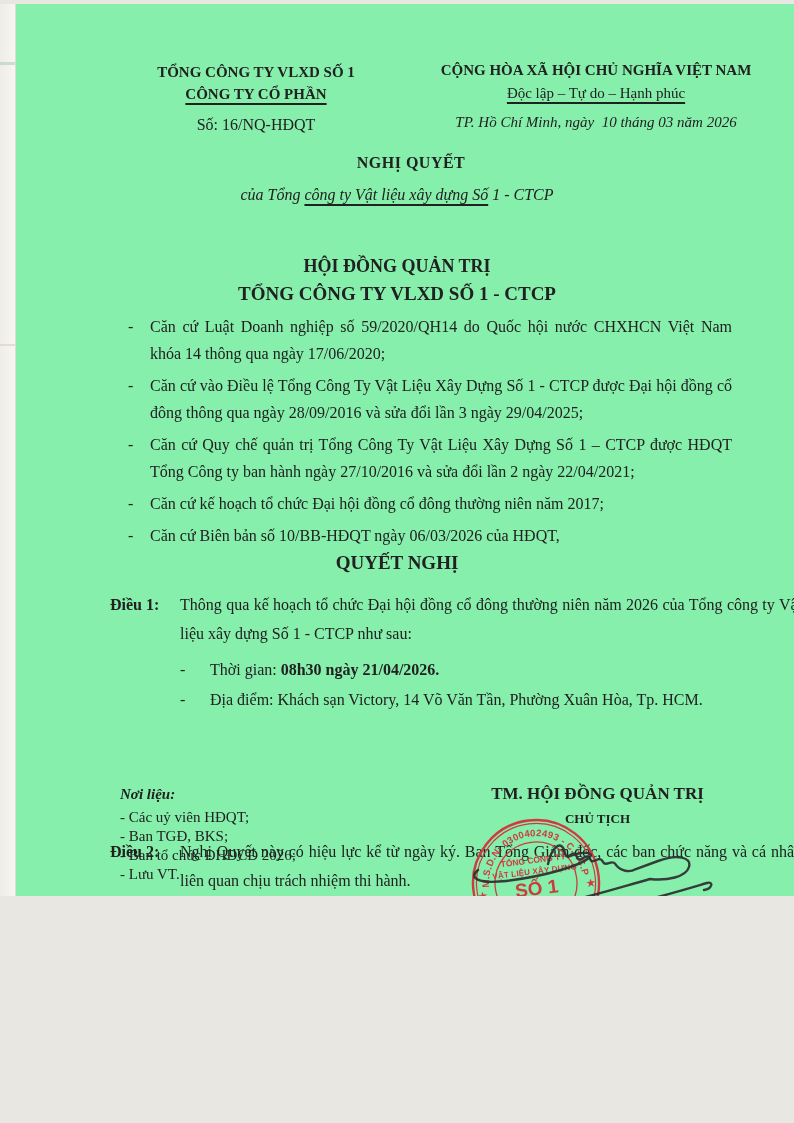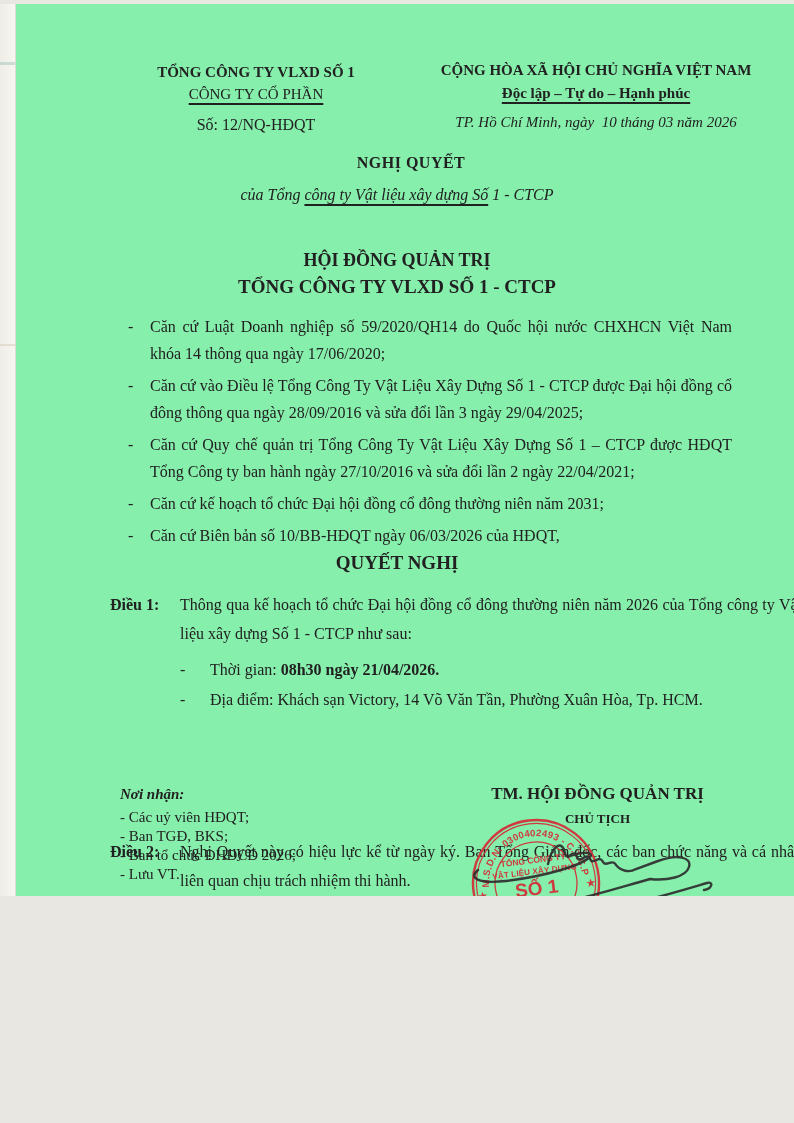--- a/index.html
+++ b/index.html
@@ -11,31 +11,31 @@
   .scan-fleck1{position:absolute;left:0;top:58px;width:15px;height:3px;background:#a8c8c0;opacity:.55;}
   .scan-fleck2{position:absolute;left:0;top:340px;width:15px;height:2px;background:#d9cfc2;opacity:.6;}
   .abs{position:absolute;}
   .ctr{text-align:center;}
   .b{font-weight:bold;}
   .u{text-decoration:underline;text-underline-offset:4px;text-decoration-thickness:1.5px;}
   .pre{white-space:pre-wrap;}
 
   .hdr-left{left:145px;top:58px;width:222px;line-height:21px;}
   .hdr-left .l1{font-size:15px;font-weight:bold;}
-  .hdr-left .l2{font-size:15px;font-weight:normal;margin-top:1px;}
+  .hdr-left .l2{font-size:15px;font-weight:bold;margin-top:1px;}
   .hdr-left .num{font-size:16px;margin-top:9px;}
   .hdr-right{left:435px;top:56px;width:322px;line-height:21px;}
   .hdr-right .l1{font-size:15px;font-weight:bold;}
-  .hdr-right .l2{font-size:15px;font-weight:bold;margin-top:2px;}
+  .hdr-right .l2{font-size:15px;font-weight:normal;margin-top:2px;}
   .hdr-right .date{font-size:15px;font-style:italic;margin-top:8px;}
 
   .doc-title{left:14px;top:150px;width:794px;font-size:16px;font-weight:bold;letter-spacing:.5px;}
   .subject{left:40px;top:179px;width:714px;font-size:16px;font-style:italic;line-height:23px;}
-  .issuer1{left:0;top:246px;width:794px;font-size:18px;font-weight:bold;}
-  .issuer2{left:0;top:272px;width:794px;font-size:19px;font-weight:bold;}
+  .issuer1{left:0;top:252px;width:794px;font-size:18px;font-weight:bold;}
+  .issuer2{left:0;top:279px;width:794px;font-size:19px;font-weight:bold;}
 
   .recitals{left:112px;top:309px;width:620px;}
   .recital{position:relative;padding-left:38px;font-size:16px;line-height:27px;
     text-align:justify;margin-bottom:5px;}
   .recital .dash{position:absolute;left:16px;top:0;}
 
   .qn-heading{left:0;top:548px;width:794px;font-size:19px;font-weight:bold;}
 
   .article{position:relative;padding-left:70px;font-size:16px;line-height:29px;text-align:justify;}
   .art1{left:110px;top:586px;width:622px;}
@@ -60,63 +60,63 @@
 <body>
 
 <div class="page">
   <div class="scan-edge"></div>
   <div class="scan-fleck1"></div>
   <div class="scan-fleck2"></div>
 
   <div class="abs hdr-left ctr">
     <div class="l1">TỔNG CÔNG TY VLXD SỐ 1</div>
     <div class="l2"><span class="u">CÔNG TY CỔ PHẦN</span></div>
-    <div class="num">Số: 12/NQ-HĐQT</div>
+    <div class="num">Số: 16/NQ-HĐQT</div>
   </div>
 
   <div class="abs hdr-right ctr">
     <div class="l1">CỘNG HÒA XÃ HỘI CHỦ NGHĨA VIỆT NAM</div>
     <div class="l2"><span class="u">Độc lập – Tự do – Hạnh phúc</span></div>
     <div class="date pre">TP. Hồ Chí Minh, ngày  10 tháng 03 năm 2026</div>
   </div>
 
   <div class="abs doc-title ctr">NGHỊ QUYẾT</div>
   <div class="abs subject ctr">
     <div><span>của Tổng </span><span class="u">công ty Vật liệu xây dựng Số</span><span> 1 - CTCP</span></div>
   </div>
 
   <div class="abs issuer1 ctr">HỘI ĐỒNG QUẢN TRỊ</div>
   <div class="abs issuer2 ctr">TỔNG CÔNG TY VLXD SỐ 1 - CTCP</div>
 
   <div class="abs recitals">
     <div class="recital"><span class="dash">-</span><span>Căn cứ Luật Doanh nghiệp số 59/2020/QH14 do Quốc hội nước CHXHCN Việt Nam khóa 14 thông qua ngày 17/06/2020;</span></div>
     <div class="recital"><span class="dash">-</span><span>Căn cứ vào Điều lệ Tổng Công Ty Vật Liệu Xây Dựng Số 1 - CTCP được Đại hội đồng cổ đông thông qua ngày 28/09/2016 và sửa đổi lần 3 ngày 29/04/2025;</span></div>
     <div class="recital"><span class="dash">-</span><span>Căn cứ Quy chế quản trị Tổng Công Ty Vật Liệu Xây Dựng Số 1 – CTCP được HĐQT Tổng Công ty ban hành ngày 27/10/2016 và sửa đổi lần 2 ngày 22/04/2021;</span></div>
-    <div class="recital"><span class="dash">-</span><span>Căn cứ kế hoạch tổ chức Đại hội đồng cổ đông thường niên năm 2031;</span></div>
+    <div class="recital"><span class="dash">-</span><span>Căn cứ kế hoạch tổ chức Đại hội đồng cổ đông thường niên năm 2017;</span></div>
     <div class="recital"><span class="dash">-</span><span>Căn cứ Biên bản số 10/BB-HĐQT ngày 06/03/2026 của HĐQT,</span></div>
   </div>
 
   <div class="abs qn-heading ctr">QUYẾT NGHỊ</div>
 
   <div class="abs article art1">
     <span class="label">Điều 1:</span>
     <span>Thông qua kế hoạch tổ chức Đại hội đồng cổ đông thường niên năm 2026 của Tổng công ty Vật liệu xây dựng Số 1 - CTCP như sau:</span>
     <div class="details">
       <div class="detail"><span class="dash">-</span><span>Thời gian: </span><span class="b">08h30 ngày 21/04/2026.</span></div>
       <div class="detail"><span class="dash">-</span><span>Địa điểm: Khách sạn Victory, 14 Võ Văn Tần, Phường Xuân Hòa, Tp. HCM.</span><span class="b"></span></div>
     </div>
   </div>
 
   <div class="abs article art2">
     <span class="label">Điều 2:</span>
     <span>Nghị Quyết này có hiệu lực kể từ ngày ký. Ban Tổng Giám đốc, các ban chức năng và cá nhân liên quan chịu trách nhiệm thi hành.</span>
   </div>
 
   <div class="abs recipients">
-    <div class="head">Nơi nhận:</div>
+    <div class="head">Nơi liệu:</div>
     <div>- Các uỷ viên HĐQT;</div>
     <div>- Ban TGĐ, BKS;</div>
     <div>- Ban tổ chức ĐHĐCĐ 2026;</div>
     <div>- Lưu VT.</div>
   </div>
 
   <div class="abs sig-block ctr">
     <div>TM. HỘI ĐỒNG QUẢN TRỊ</div>
     <div class="title2">CHỦ TỊCH</div>
   </div>

